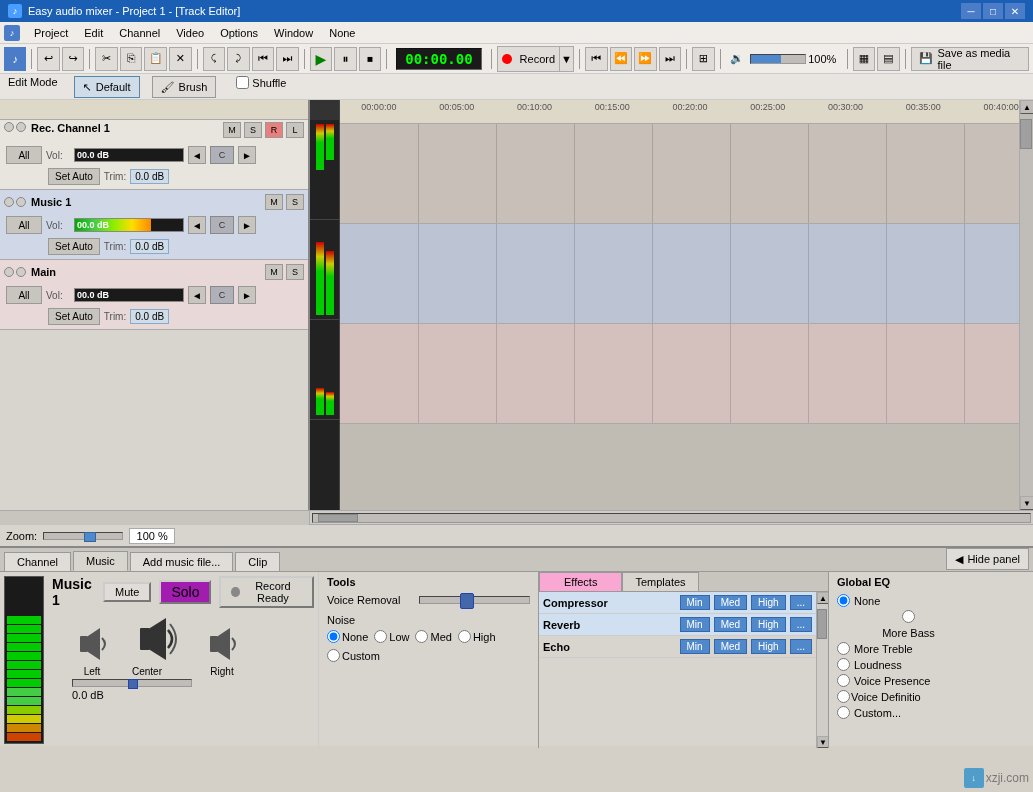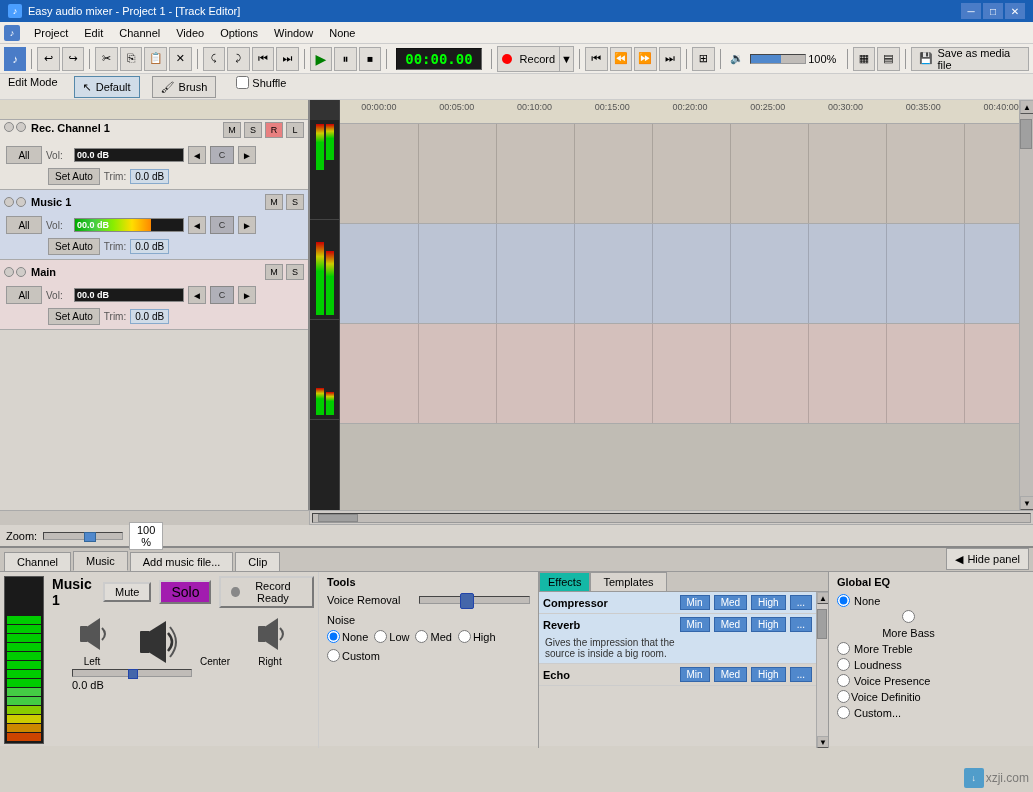--- a/index.html
+++ b/index.html
@@ -325,21 +325,21 @@
   <div style="flex:1;height:10px;background:#c0bcb8;border:1px inset #999;position:relative;margin:2px;">
     <div style="width:40px;height:8px;background:#a0a0a0;border:1px solid #888;position:absolute;left:5px;top:0;"></div>
   </div>
 </div>
 
 <div style="height:22px;background:#d8d4ce;border-top:1px solid #aaa;display:flex;align-items:center;padding:0 6px;gap:6px;">
   <span>Zoom:</span>
   <div style="width:80px;height:8px;background:#c0bcb8;border:1px inset #999;position:relative;">
     <div style="width:12px;height:10px;background:#5088cc;border:1px solid #336699;position:absolute;left:40px;top:-1px;"></div>
   </div>
-  <div style="background:white;border:1px solid #aaa;padding:1px 4px;width:34px;text-align:center;">100 %</div>
+  <div style="background:white;border:1px solid #aaa;padding:1px 4px;width:46px;text-align:center;">100 %</div>
 </div>
 
 <div class="bottom-panel">
 
   <div style="height:24px;background:#c8c4be;display:flex;align-items:flex-end;padding:0 4px;border-bottom:1px solid #999;">
     <div class="btab">Channel</div>
     <div class="btab active">Music</div>
     <div class="btab">Add music file...</div>
     <div class="btab">Clip</div>
     <div class="hide-panel-btn">
@@ -384,21 +384,21 @@
 
         <div style="display:flex;flex-direction:column;align-items:center;gap:2px;">
           <svg width="40" height="40" viewBox="0 0 40 40">
             <rect x="8" y="12" width="8" height="16" fill="#555" rx="1"></rect>
             <polygon points="16,12 28,4 28,36 16,28" fill="#555"></polygon>
             <path d="M30,14 Q36,20 30,26" stroke="#555" stroke-width="2" fill="none"></path>
           </svg>
           <span style="font-size:10px;">Left</span>
         </div>
 
-        <div style="display:flex;flex-direction:row;align-items:flex-end;gap:18px;">
+        <div style="display:flex;flex-direction:column;align-items:flex-start;gap:2px;">
           <svg width="50" height="50" viewBox="0 0 50 50">
             <rect x="8" y="14" width="10" height="22" fill="#333" rx="1"></rect>
             <polygon points="18,14 34,4 34,46 18,36" fill="#333"></polygon>
             <path d="M36,16 Q44,25 36,34" stroke="#333" stroke-width="2.5" fill="none"></path>
             <path d="M38,10 Q50,25 38,40" stroke="#555" stroke-width="2" fill="none"></path>
           </svg>
           <span style="font-size:10px;">Center</span>
         </div>
 
         <div style="display:flex;flex-direction:column;align-items:center;gap:2px;">
@@ -448,21 +448,21 @@
           <label style="display:flex;align-items:center;gap:2px;font-size:11px;width:100%;">
             <input type="radio" name="noise" style="">
             <span>Custom</span>
           </label>
         </div>
       </div>
     </div>
 
     <div style="width:290px;border-left:1px solid #999;display:flex;flex-direction:column;">
       <div style="display:flex;border-bottom:1px solid #999;background:#c8c4be;">
-        <div style="padding:3px 8px;background:#14b8a6;border:1px solid #999;border-bottom:none;cursor:pointer;font-size:11px;">Effects</div>
+        <div style="padding:3px 24px;background:#f9a8d4;border:1px solid #999;border-bottom:none;cursor:pointer;font-size:11px;">Effects</div>
         <div style="padding:3px 12px;background:#d8d4ce;border:1px solid #999;border-bottom:none;cursor:pointer;font-size:11px;">Templates</div>
       </div>
 
       <div style="overflow-y:hidden;flex:1;display:flex;">
         <div style="flex:1;">
 
           <div style="background:#d0e0f0;border-bottom:1px solid #ccc;">
             <div style="display:flex;align-items:center;gap:4px;padding:3px 4px;">
               <span style="font-weight:bold;font-size:11px;flex:1;">Compressor</span>
               <button style="padding:1px 6px;background:#5088cc;color:white;border:1px solid #3366aa;cursor:pointer;font-size:10px;">Min</button>
@@ -473,23 +473,20 @@
           </div>
 
           <div style="background:#d0e0f0;border-bottom:1px solid #ccc;">
             <div style="display:flex;align-items:center;gap:4px;padding:3px 4px;">
               <span style="font-weight:bold;font-size:11px;flex:1;">Reverb</span>
               <button style="padding:1px 6px;background:#5088cc;color:white;border:1px solid #3366aa;cursor:pointer;font-size:10px;">Min</button>
               <button style="padding:1px 6px;background:#5088cc;color:white;border:1px solid #3366aa;cursor:pointer;font-size:10px;">Med</button>
               <button style="padding:1px 6px;background:#5088cc;color:white;border:1px solid #3366aa;cursor:pointer;font-size:10px;">High</button>
               <button style="padding:1px 6px;background:#5088cc;color:white;border:1px solid #3366aa;cursor:pointer;font-size:10px;">...</button>
             </div>
-            <div style="font-size:10px;color:#333;padding:2px 6px 4px;">
-              Gives the impression that the<br>source is inside a big room.
-            </div>
           </div>
 
           <div style="background:#d8d4ce;border-bottom:1px solid #ccc;">
             <div style="display:flex;align-items:center;gap:4px;padding:3px 4px;">
               <span style="font-weight:bold;font-size:11px;flex:1;">Echo</span>
               <button style="padding:1px 6px;background:#5088cc;color:white;border:1px solid #3366aa;cursor:pointer;font-size:10px;">Min</button>
               <button style="padding:1px 6px;background:#5088cc;color:white;border:1px solid #3366aa;cursor:pointer;font-size:10px;">Med</button>
               <button style="padding:1px 6px;background:#5088cc;color:white;border:1px solid #3366aa;cursor:pointer;font-size:10px;">High</button>
               <button style="padding:1px 6px;background:#5088cc;color:white;border:1px solid #3366aa;cursor:pointer;font-size:10px;">...</button>
             </div>

